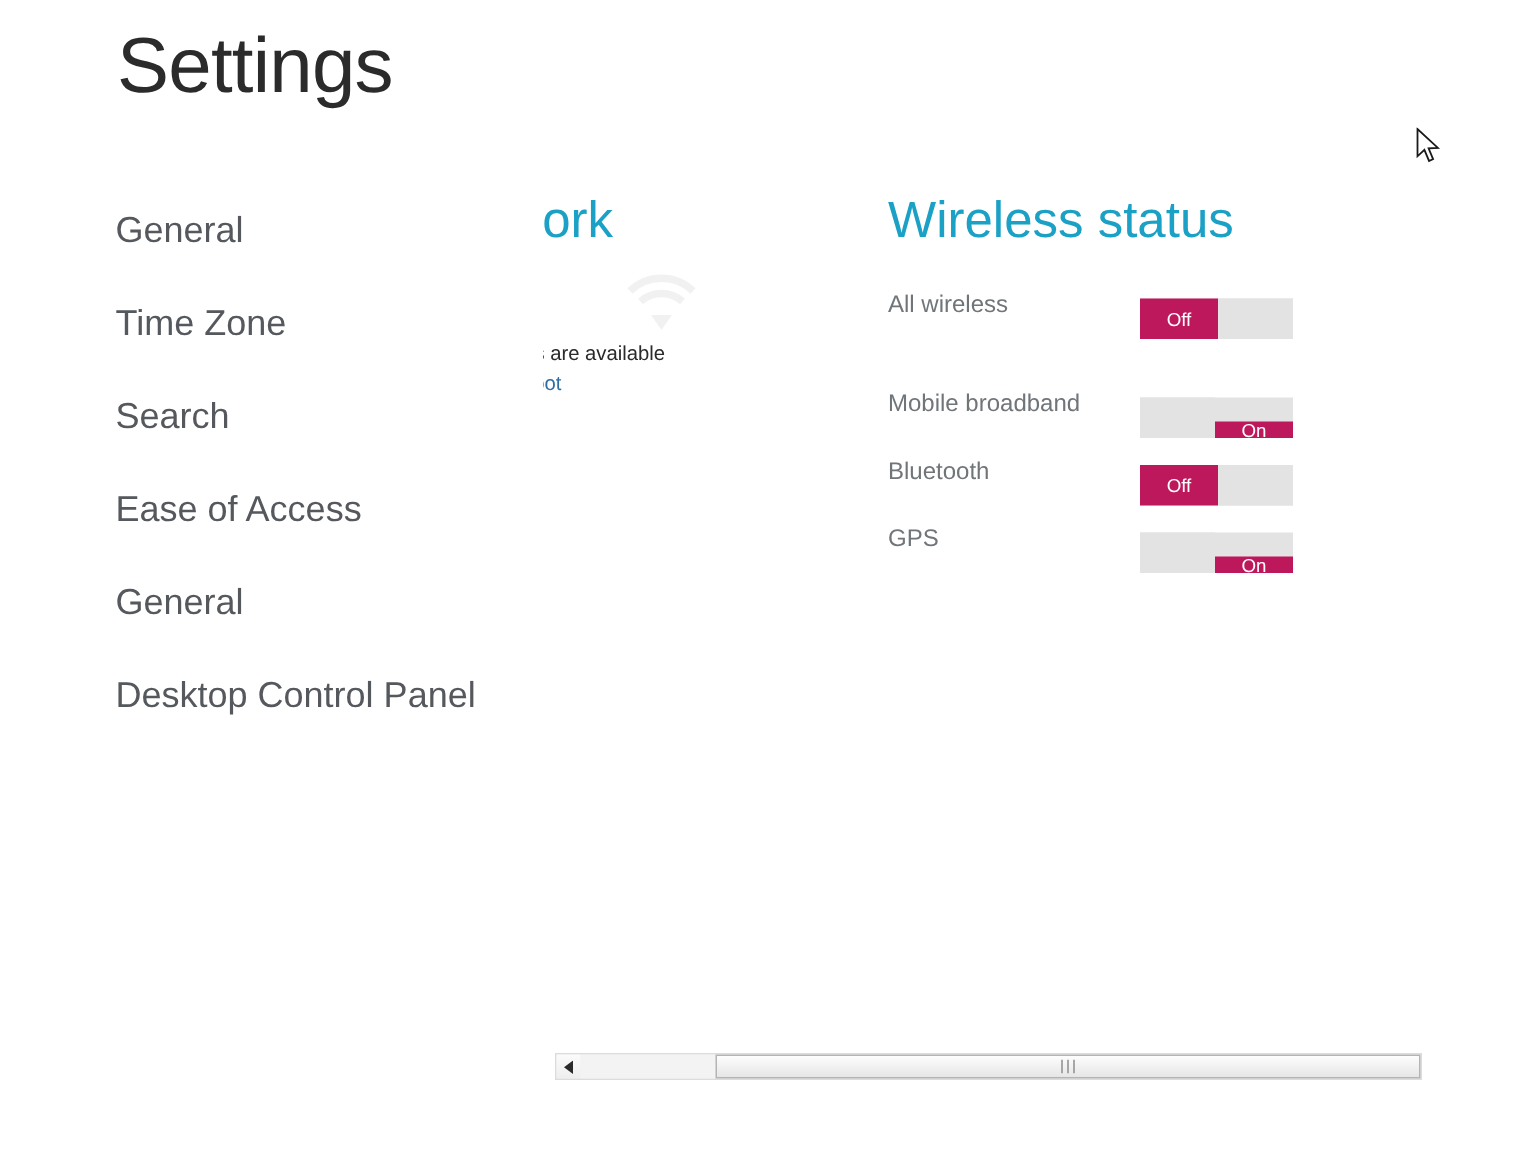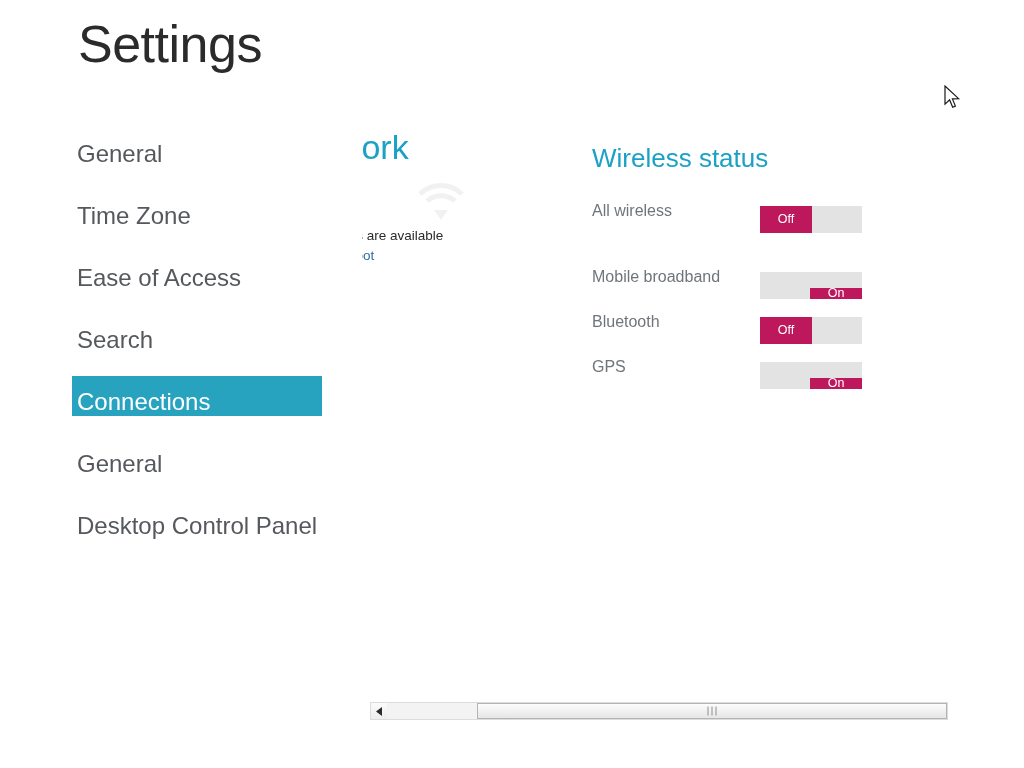--- a/index.html
+++ b/index.html
@@ -101,26 +101,26 @@
   }
 
   
   .wireless-pane {
     position: absolute;
     left: 592px;
     top: 128px;
     width: 300px;
   }
   .wireless-pane .pane-heading {
-    font-size: 26px;
+    font-size: 34px;
     font-weight: 300;
     color: #1ba1c5;
     white-space: nowrap;
     line-height: 1.15;
-    margin: 16px 0 28px 0;
+    margin: 0 0 28px 0;
   }
   .wl-row {
     position: relative;
     height: 45px;
   }
   .wl-row .wl-label {
     position: absolute;
     left: 0;
     top: 0;
     font-size: 16px;
@@ -246,30 +246,27 @@
 
   <div class="sidebar-item">
     <span class="label">General</span>
   </div>
 
   <div class="sidebar-item">
     <span class="label">Time Zone</span>
   </div>
 
   <div class="sidebar-item">
+    <span class="label">Search</span>
+  </div>
+
+  <div class="sidebar-item">
     <span class="label">Ease of Access</span>
   </div>
 
-  <div class="sidebar-item">
-    <span class="label">Search</span>
-  </div>
-
-  <div class="sidebar-item selected">
-    <span class="label">Connections</span>
-  </div>
 
   <div class="sidebar-item">
     <span class="label">General</span>
   </div>
 
   <div class="sidebar-item">
     <span class="label">Desktop Control Panel</span>
   </div>
 
 </nav>

